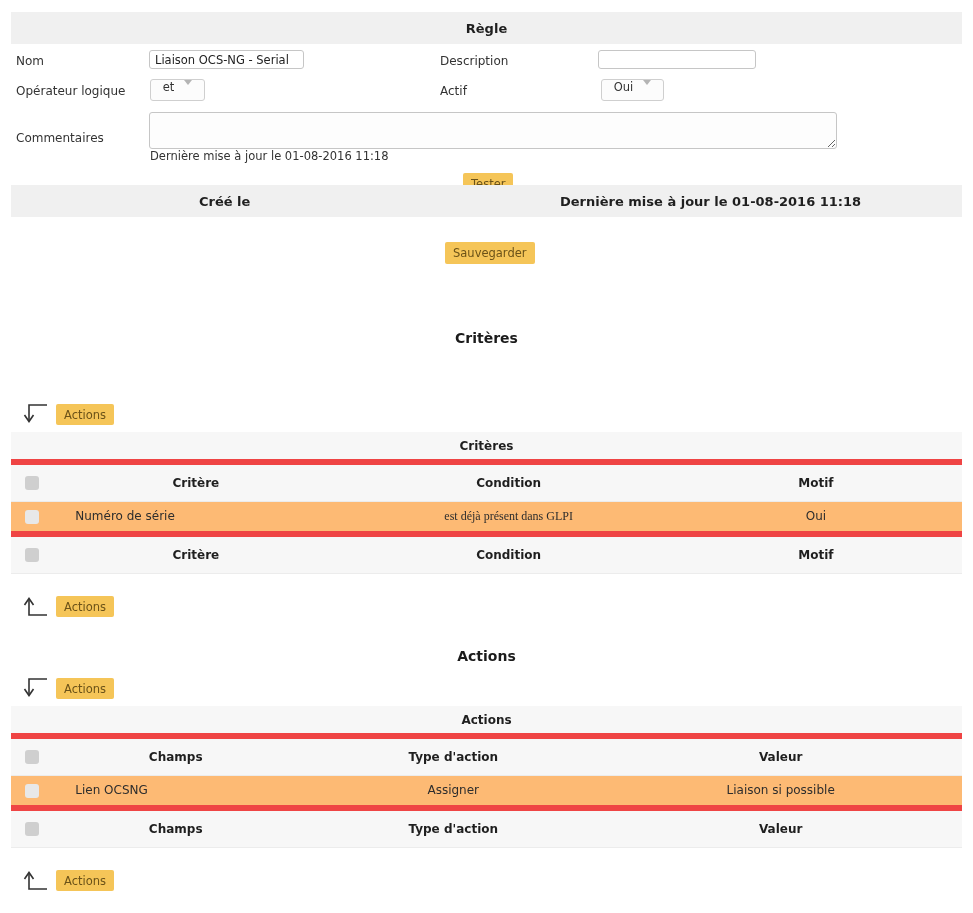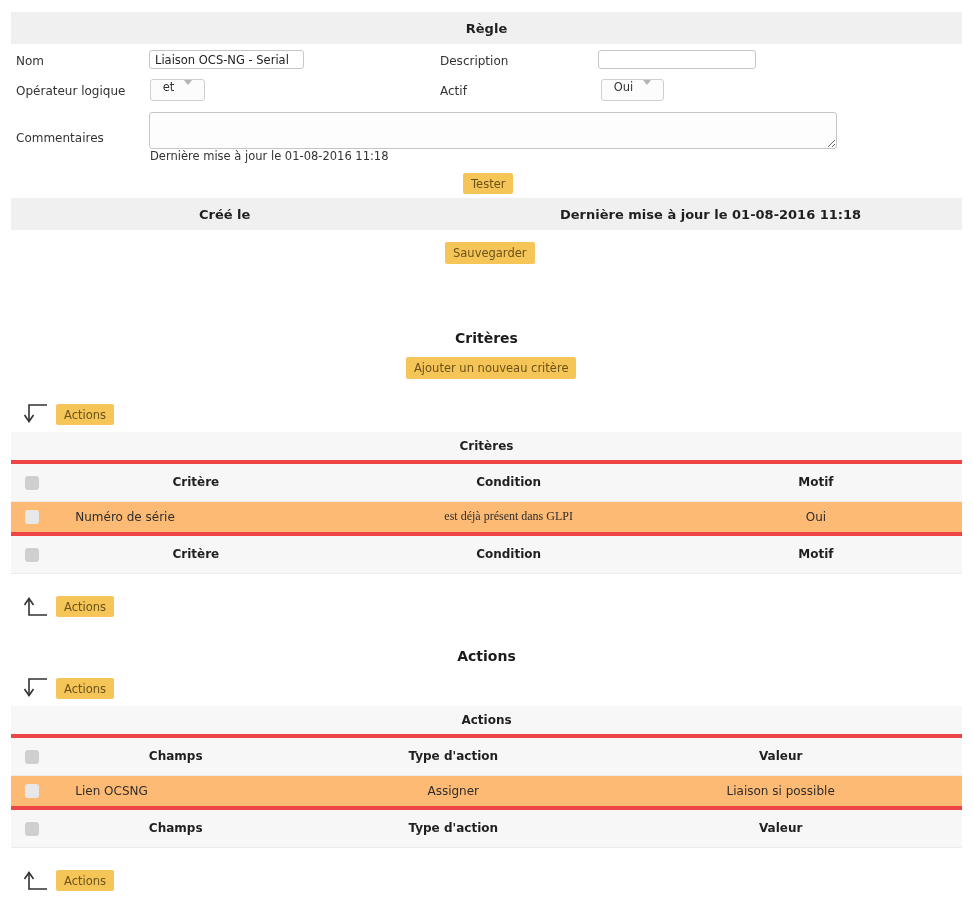--- a/index.html
+++ b/index.html
@@ -116,21 +116,21 @@
     height: 30px;
     border-bottom: 1px solid #ececec;
   }
   .tbl .hdr-row td {
     background: #f7f7f7;
     font-weight: bold;
     font-size: 12px;
     color: #1f1f1f;
     height: 39px;
     border-bottom: 1px solid #ececec;
-    border-top: 4px solid #ef4444;
+    border-top: 6px solid #ef4444;
   }
   .tbl .data-row td {
     background: #fdba74;
     height: 33px;
     font-size: 12px;
     color: #2d2d2d;
     border-bottom: 1px solid #ececec;
   }
   .cb {
     display: inline-block;
@@ -178,31 +178,30 @@
     <span class="caret"></span>
   </div>
 
   <span class="form-label" style="left:16px; top:131px;">Commentaires</span>
   <textarea class="cmt" style="left: 149px; top: 112px; width: 688px; height: 37px;" placeholder=""></textarea>
 
   <div class="updated-note" style="left:150px; top:149px;">Dernière mise à jour le 01-08-2016 11:18</div>
 
   <button class="btn" style="left:463px; top:173px; height:21px;">Tester</button>
 
-  <div class="band" style="top:198px; height:32px; justify-content:flex-start;">
+  <div class="band" style="top:185px; height:32px; justify-content:flex-start;">
     <span class="band-title" style="position:absolute; left:188px;">Créé le</span>
     <span class="band-title" style="position:absolute; left:549px;">Dernière mise à jour le 01-08-2016 11:18</span>
   </div>
 
   <button class="btn" style="left:445px; top:242px; height:22px;">Sauvegarder</button>
 
 
   <div class="section-heading" style="top:330px;">Critères</div>
 
-  <button class="btn" style="left:406px; top:357px; height:22px;">Ajouter un nouveau critère</button>
 
   <div class="arrow-wrap" style="left:20px; top:403px;">
     <svg width="28" height="22" viewBox="0 0 28 22">
       <path d="M27 2 H9 V17" fill="none" stroke="#333" stroke-width="1.6"></path>
       <path d="M4.5 12 L9 18.5 L13.5 12" fill="none" stroke="#333" stroke-width="1.6"></path>
     </svg>
   </div>
   <button class="btn" style="left:56px; top:404px; height:21px;">Actions</button>
 
   <table class="tbl" style="top:432px;">

